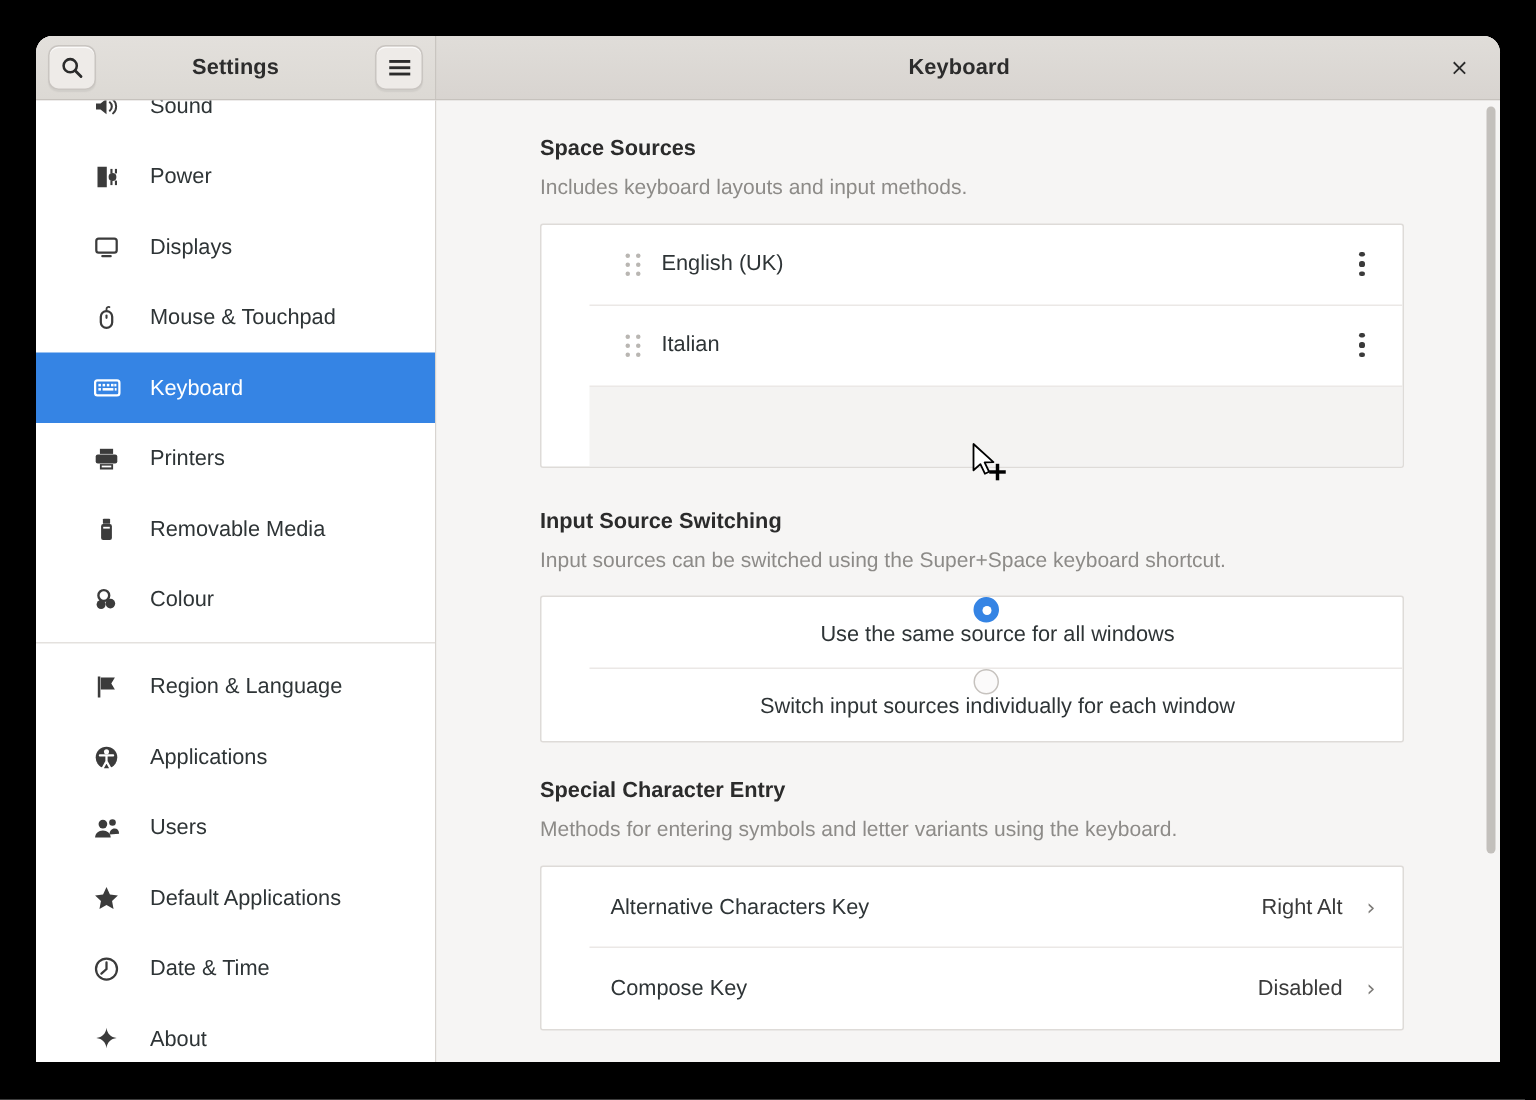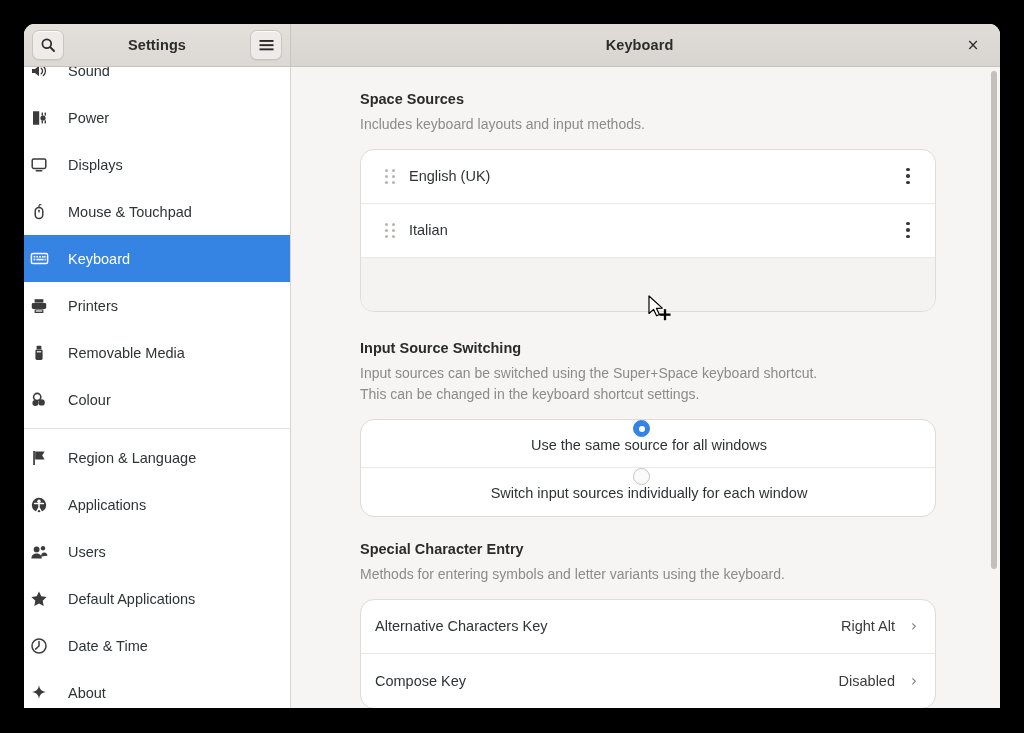--- a/index.html
+++ b/index.html
@@ -99,21 +99,21 @@
     border-right: 1px solid #d8d4d0;
     overflow: hidden;
     position: relative;
   }
   .sidelist { position: relative; top: -20px; }
 
   .side-item {
     height: 47px;
     display: flex;
     align-items: center;
-    padding: 0 12px 0 4px;
+    padding: 0 12px 0 36px;
     cursor: pointer;
     color: #2e3436;
     font-size: 14.5px;
   }
   .side-item .ico {
     width: 22px;
     min-width: 22px;
     height: 22px;
     margin-right: 18px;
     display: flex;
@@ -152,22 +152,23 @@
   .sect-desc {
     font-size: 14px;
     color: #8d8b88;
     line-height: 1.55;
     margin-bottom: 13px;
   }
 
   .card {
     background: #ffffff;
     border: 1px solid #dedbd8;
-    border-radius: 14px;
+    border-radius: 2px;
     overflow: hidden;
+    padding-left: 32px;
   }
   .row {
     display: flex;
     align-items: center;
     height: 54px;
     padding: 0 14px 0 14px;
     border-bottom: 1px solid #ebe8e6;
   }
   .row:last-child { border-bottom: none; }
 
@@ -499,21 +500,20 @@
           <div class="row addrow">
             <div class="plusglyph">+</div>
           </div>
         </div>
 
         <div class="gap"></div>
 
         <div class="sect-title">Input Source Switching</div>
         <div class="sect-desc">
           <div>Input sources can be switched using the Super+Space keyboard shortcut.</div>
-          <div>This can be changed in the keyboard shortcut settings.</div>
         </div>
 
         <div class="card">
           <div class="row radio-row">
             <div class="radio on"></div>
             <div class="row-label">Use the same source for all windows</div>
           </div>
           <div class="row radio-row">
             <div class="radio"></div>
             <div class="row-label">Switch input sources individually for each window</div>

